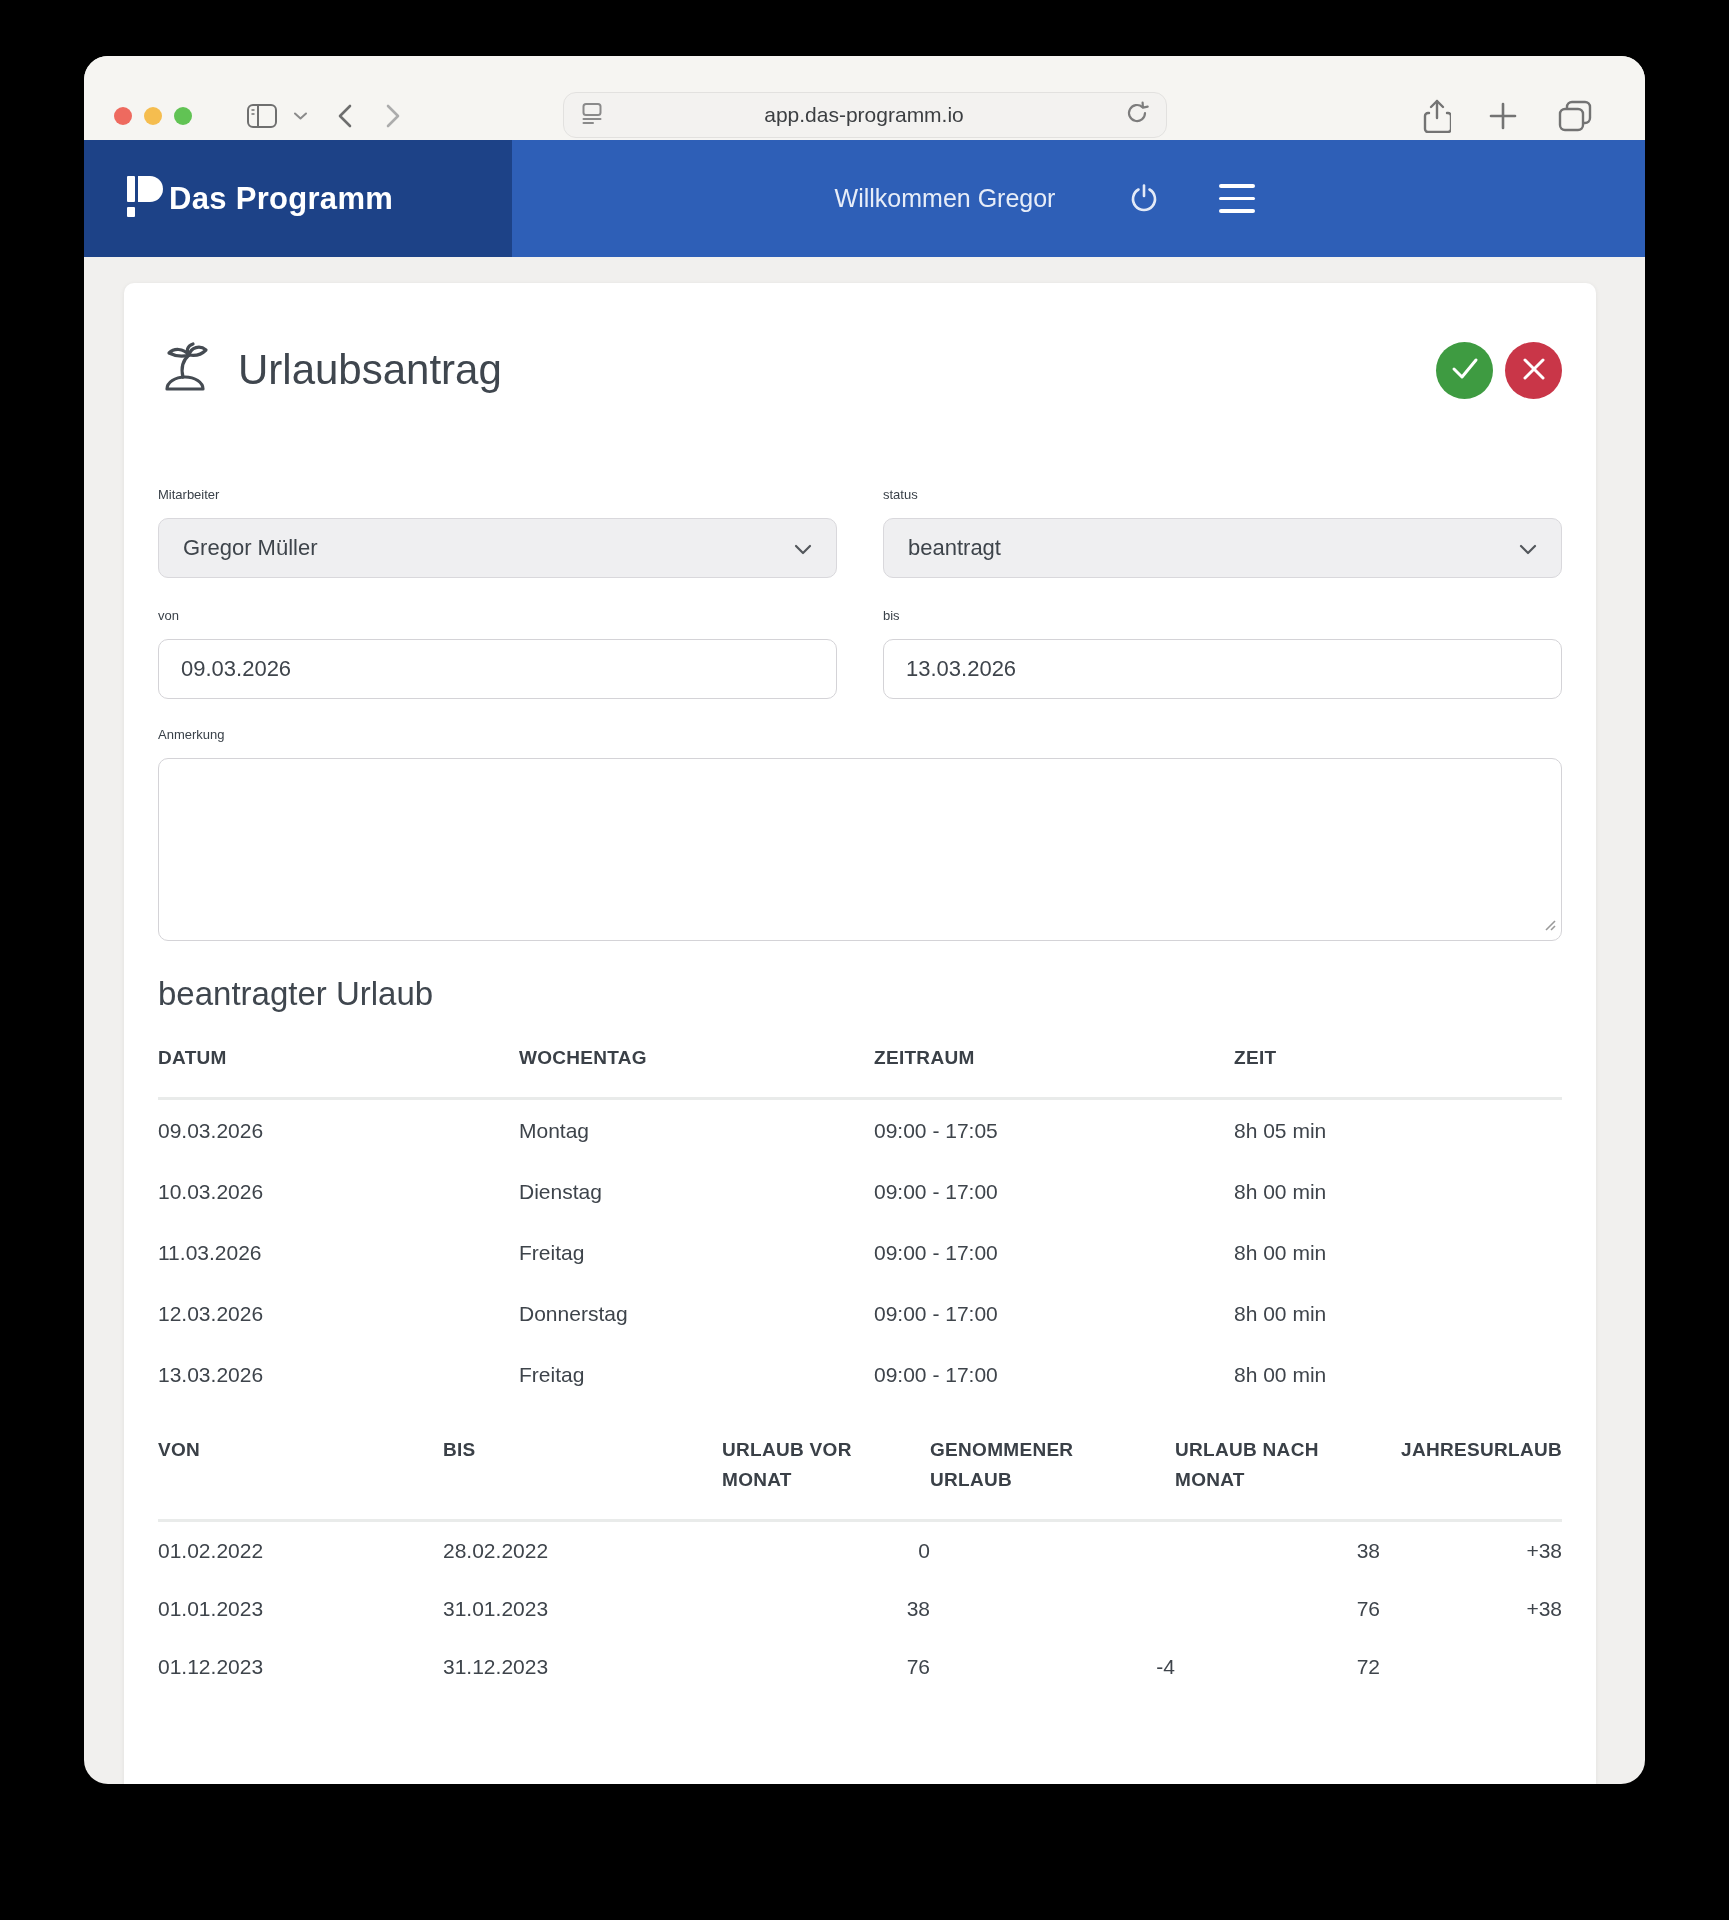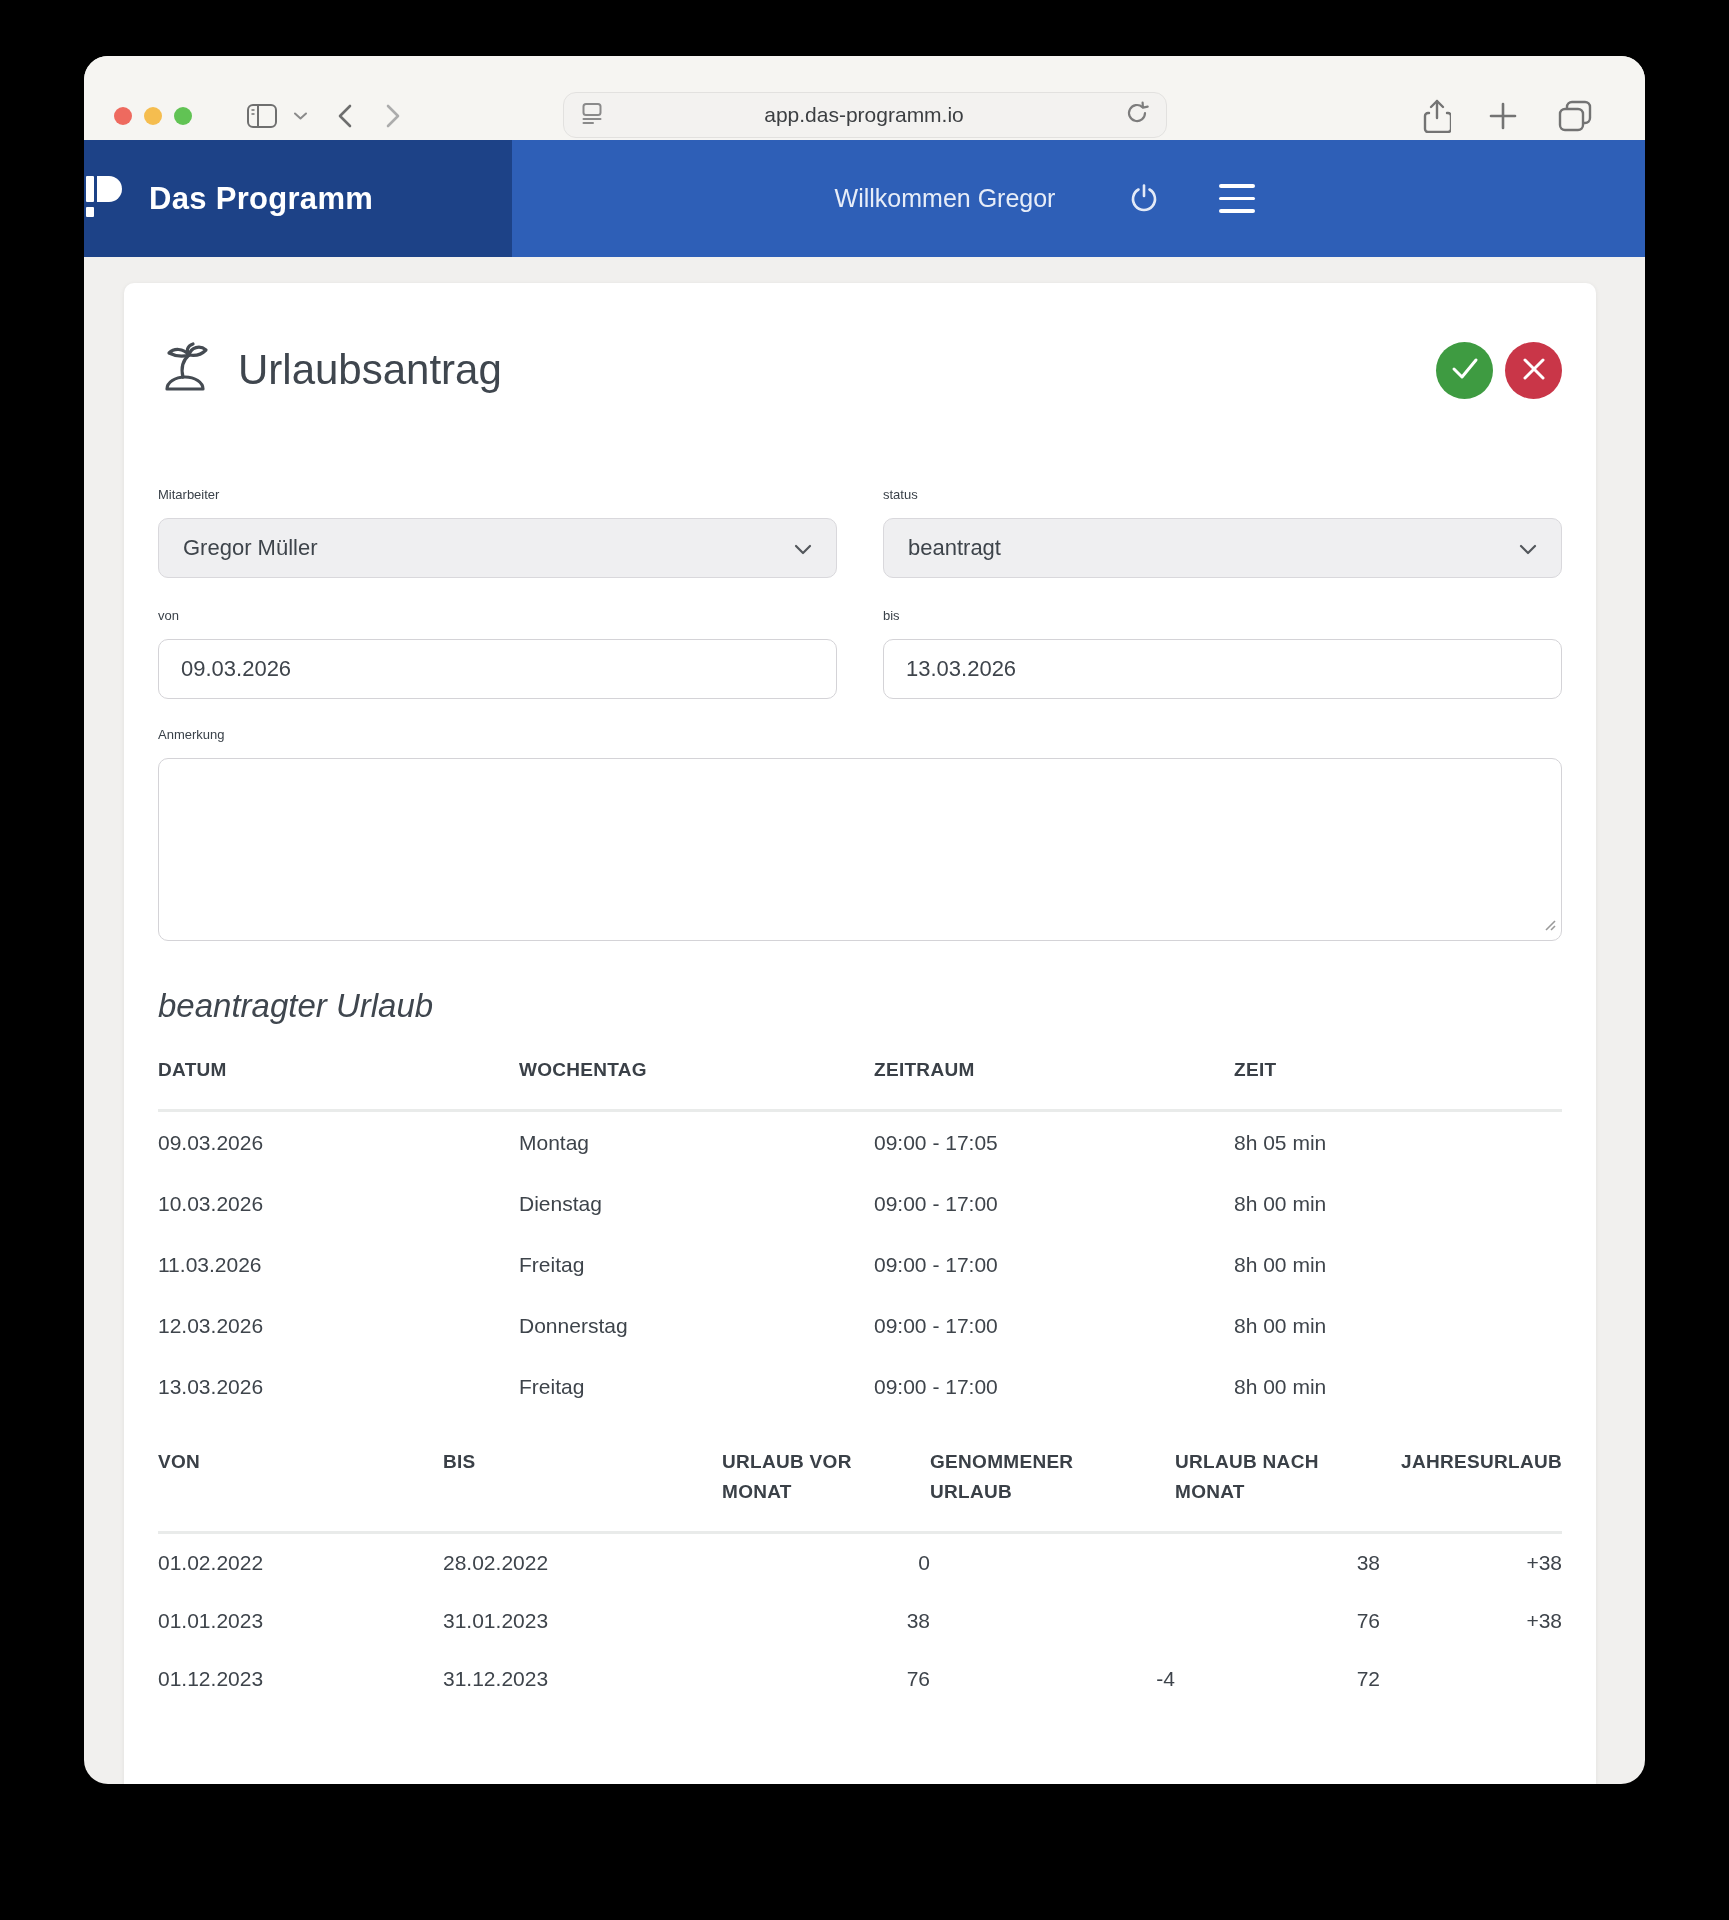--- a/index.html
+++ b/index.html
@@ -17,21 +17,21 @@
   .traffic span { width:18px; height:18px; border-radius:50%; display:block; }
   .tl-red { background:#EE6A5F; } .tl-yellow { background:#F5BD4F; } .tl-green { background:#61C354; }
   .tbico { position:absolute; top:42px; width:36px; height:36px; display:flex; align-items:center; justify-content:center; }
   .urlbar { position:absolute; left:479px; top:36px; width:604px; height:46px; background:#F3F2F0;
             border:1px solid #E2E1DF; border-radius:13px; display:flex; align-items:center; padding:0 16px; }
   .urlbar .page-ic { flex:none; }
   .urltext { flex:1; text-align:center; font-size:21px; color:#3C3F42; }
 
   
   .appheader { height:117px; background:#2E5FB7; display:flex; flex:none; }
-  .logoblock { width:428px; background:#1D4287; display:flex; align-items:center; gap:25px; flex:none; }
+  .logoblock { width:428px; background:#1D4287; display:flex; align-items:center; padding-left:41px; gap:4px; flex:none; }
   .brand { color:#fff; font-size:31px; font-weight:bold; letter-spacing:.3px; }
   .headright { flex:1; display:flex; align-items:center; justify-content:center; padding-right:67px; }
   .welcome { color:#E7EDF8; font-size:25px; }
   .power { margin-left:72px; width:34px; height:34px; display:flex; align-items:center; justify-content:center; }
   .burger { margin-left:58px; width:36px; display:flex; flex-direction:column; gap:9px; }
   .burger i { display:block; height:3.5px; background:#fff; border-radius:2px; }
 
   
   .pagearea { flex:1; overflow:hidden; }
   .card { margin:26px 49px 0 40px; background:#fff; border-radius:10px; min-height:1700px;
@@ -52,21 +52,21 @@
                display:flex; align-items:center; padding:0 24px; font-size:22px; color:#3E444B; cursor:pointer; }
   .selectbox .sel-val { flex:1; }
   .inputbox { height:60px; background:#fff; border:1.5px solid #D4D3D7; border-radius:10px;
               display:flex; align-items:center; padding:0 22px; font-size:22px; color:#3E444B; }
   .anm-label { margin-top:28px; }
   .textarea { position:relative; height:183px; background:#fff; border:1.5px solid #D4D3D7; border-radius:10px; width:100%; }
   .resize-h { position:absolute; right:5px; bottom:5px; }
 
   
   .secheading { font-size:33px; font-weight:400; color:#3F464E; }
-  .sec1 { margin-top:46px;font-style:italic; }
+  .sec1 { margin-top:34px; }
   .sec2 { margin-top:56px; }
 
   
   .t1-grid { display:grid; grid-template-columns:361px 355px 360px 1fr; }
   .t2-grid { display:grid; grid-template-columns:285px 279px 208px 245px 205px 1fr; }
   .thead { border-bottom:3px solid #E9EBEA; margin-top:30px; }
   .thead > div { font-size:19px; font-weight:bold; color:#3A4047; letter-spacing:.3px; line-height:30px; padding-bottom:24px; padding-right:30px; }
   .t2-head > div { padding-right:55px; }
   .t2-head .h5 { text-align:right; padding-right:0; }
   .trow > div { font-size:21px; color:#3E444B; line-height:23px; padding:19px 0; }

